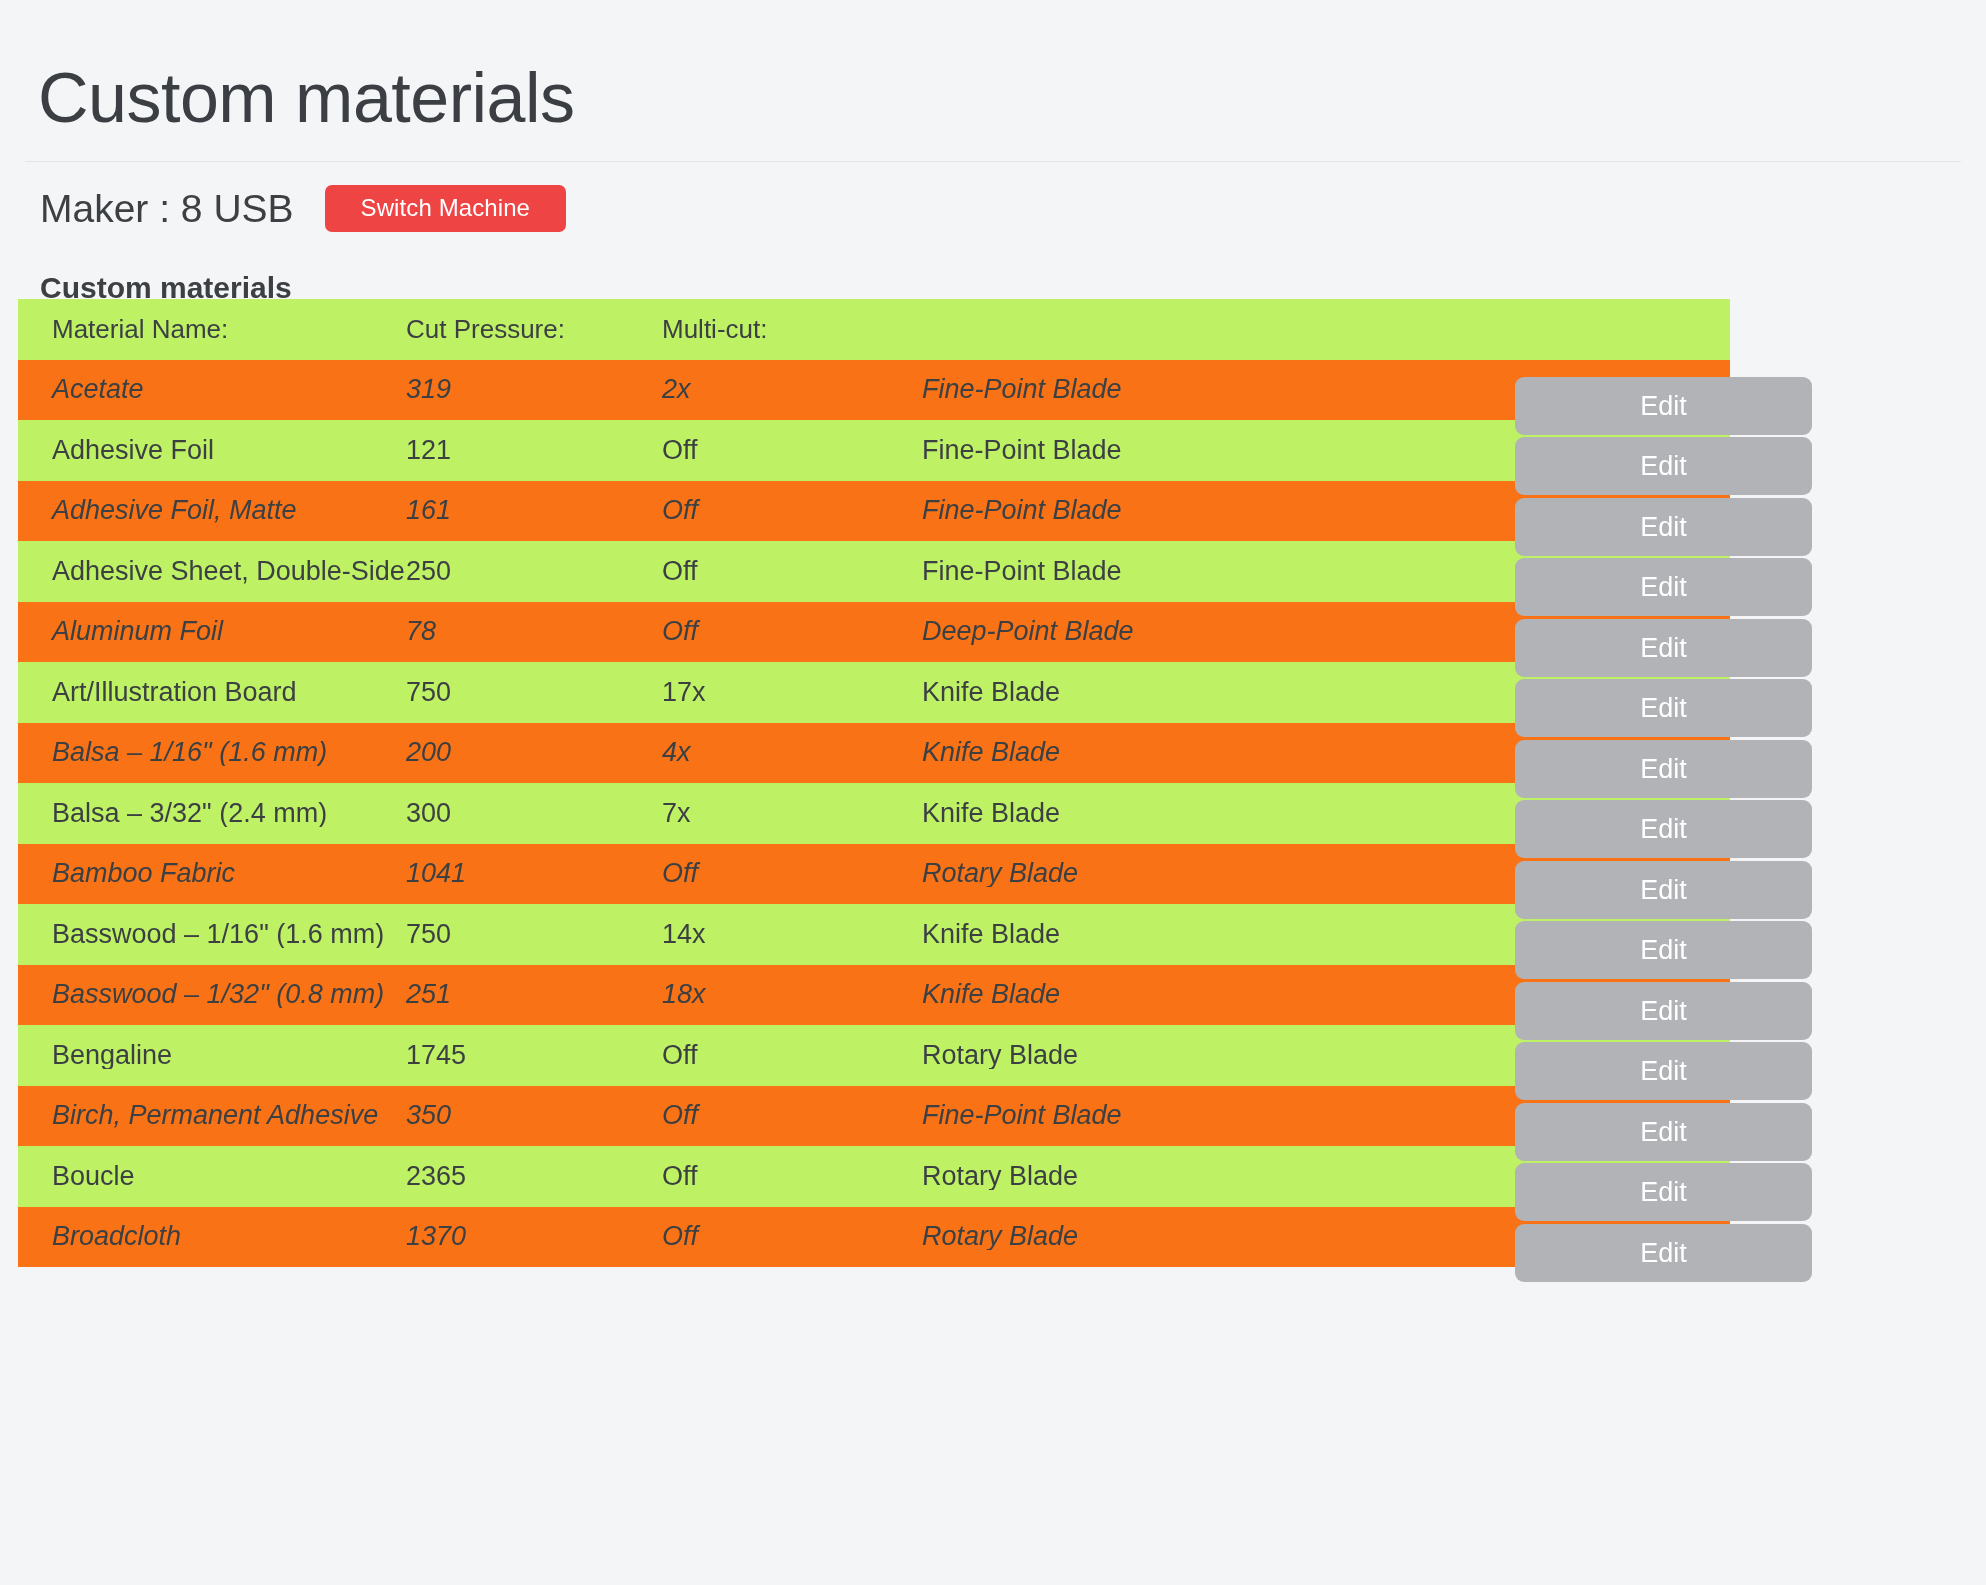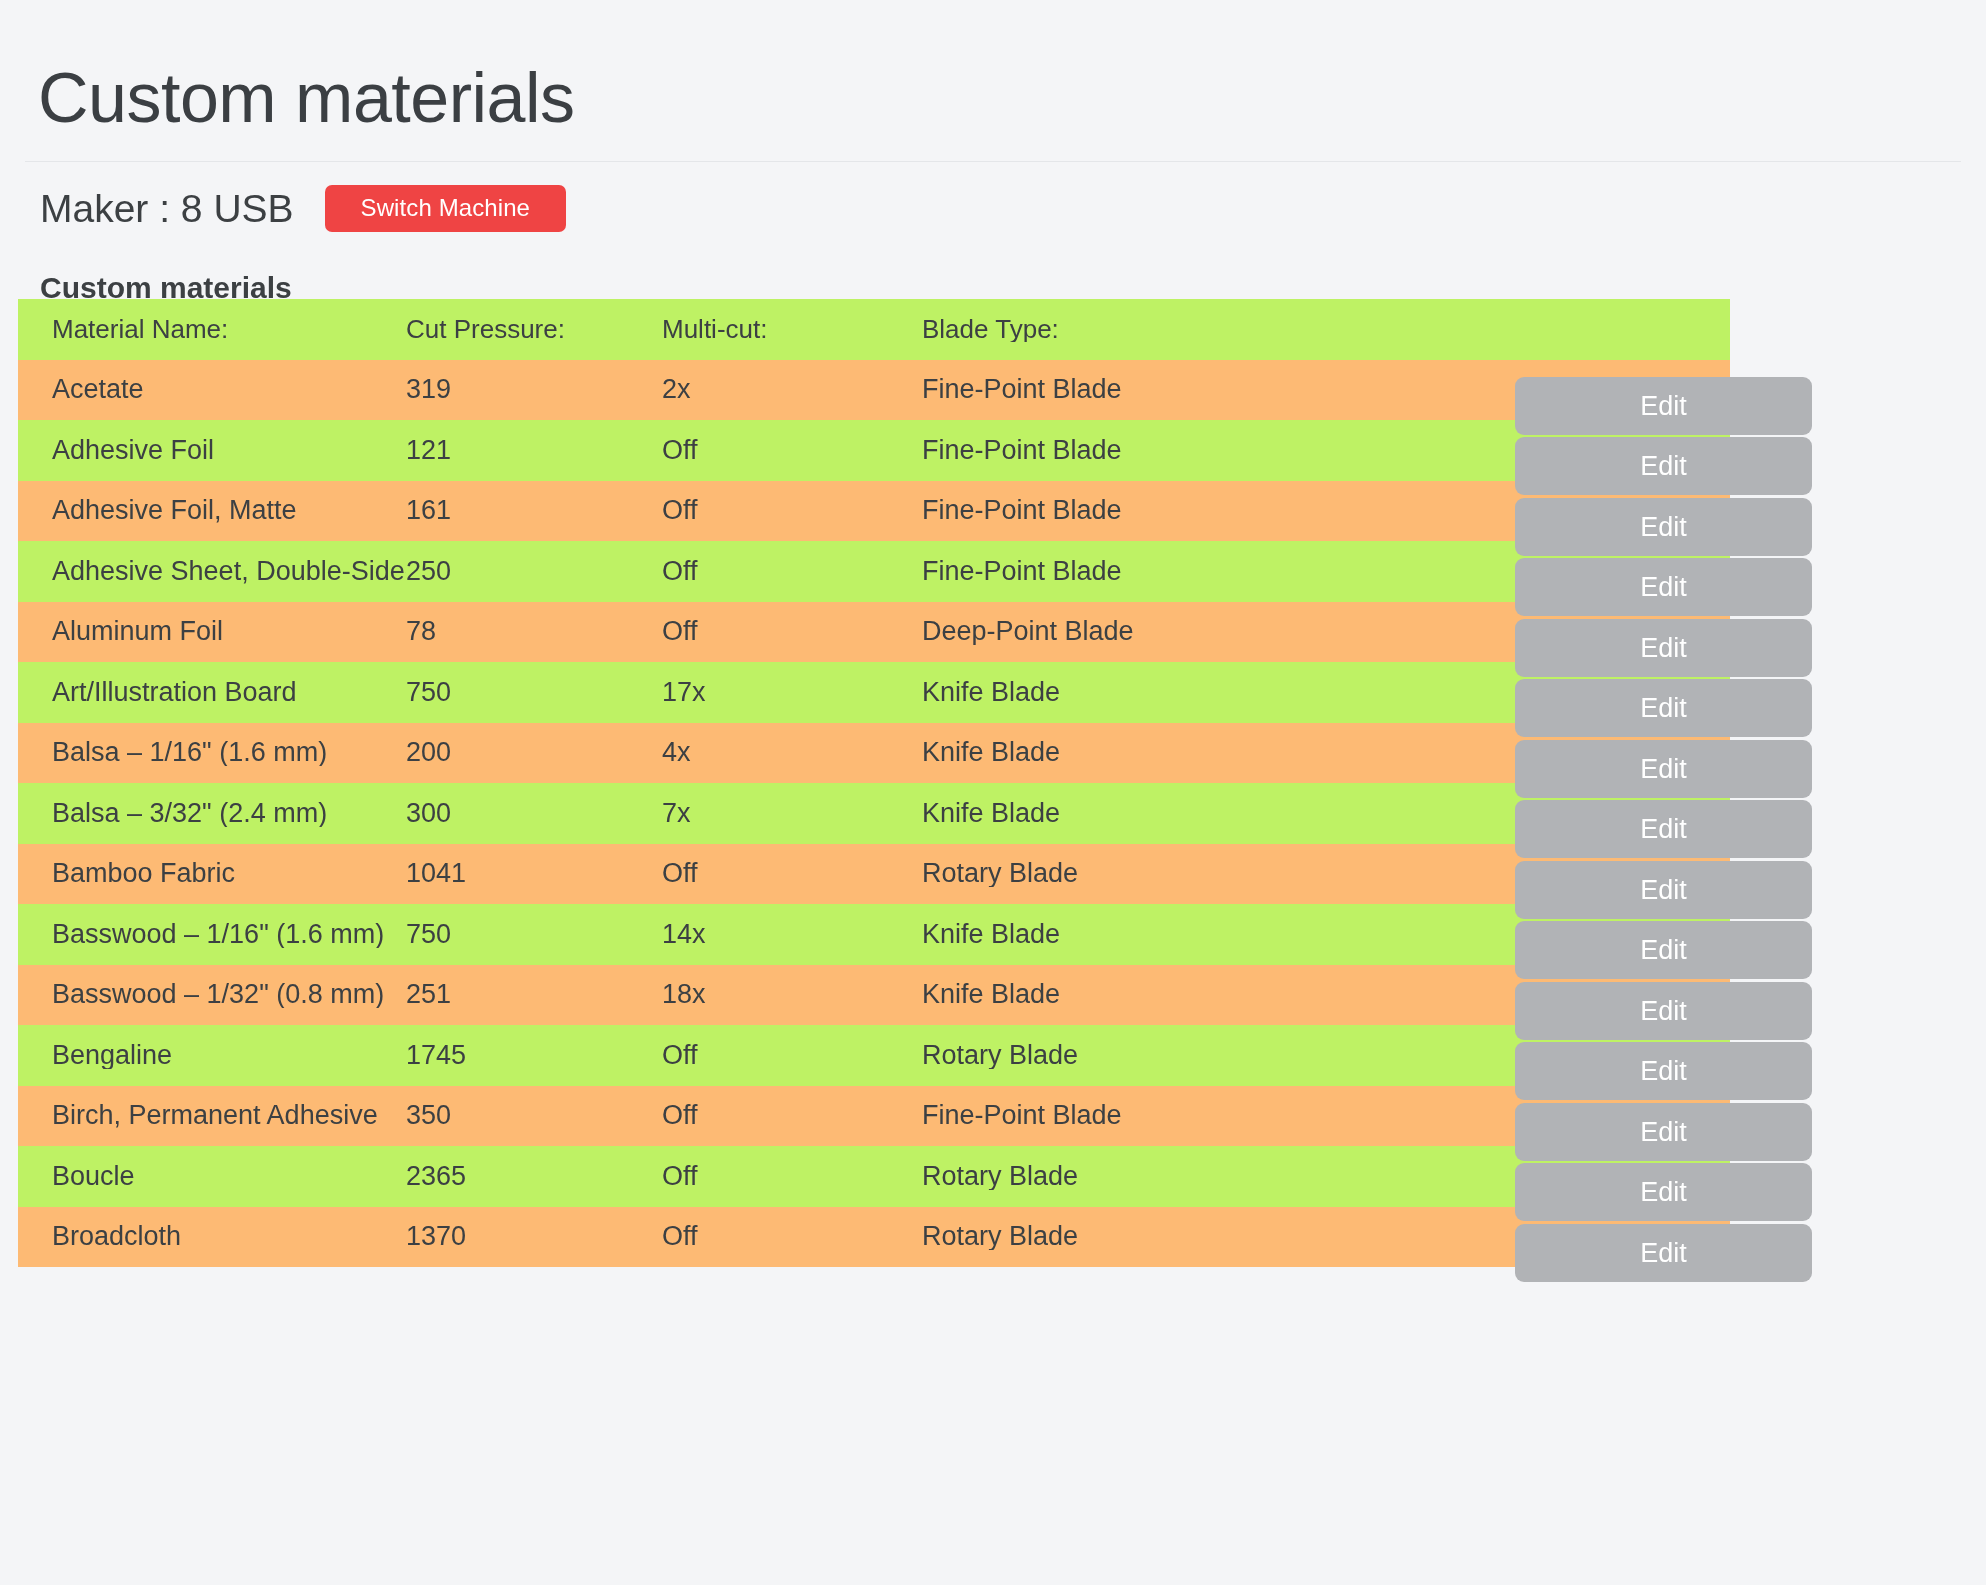--- a/index.html
+++ b/index.html
@@ -93,21 +93,21 @@
     width: 1712px;
   }
   .mt-row {
     position: relative;
     height: 60.5px;
     display: flex;
     align-items: center;
     box-sizing: border-box;
   }
   .mt-row.shaded { background: #bef264; }
-  .mt-row.plain  { background: #fdba74; }
+  .mt-row.plain  { background: #f97316; font-style: italic; }
 
   .mt-header .cell {
     color: #3c4043;
     font-size: 26px;
     font-weight: 400;
   }
   .cell {
     font-size: 27px;
     color: #3c4043;
     line-height: 1;
@@ -163,21 +163,20 @@
   <button class="switch-machine-btn">Switch Machine</button>
 </div>
 
 <h2 class="section-heading">Custom materials</h2>
 
 <div class="materials-table" id="materials-table">
     <div class="mt-row mt-header shaded">
       <div class="cell c-name">Material Name:</div>
       <div class="cell c-pressure">Cut Pressure:</div>
       <div class="cell c-multicut">Multi-cut:</div>
-      <div class="cell c-blade">Blade Type:</div>
     </div>
     <div class="mt-row plain">
       <div class="cell c-name">Acetate</div>
       <div class="cell c-pressure">319</div>
       <div class="cell c-multicut">2x</div>
       <div class="cell c-blade">Fine-Point Blade</div>
     </div>
     <div class="mt-row shaded">
       <div class="cell c-name">Adhesive Foil</div>
       <div class="cell c-pressure">121</div>

